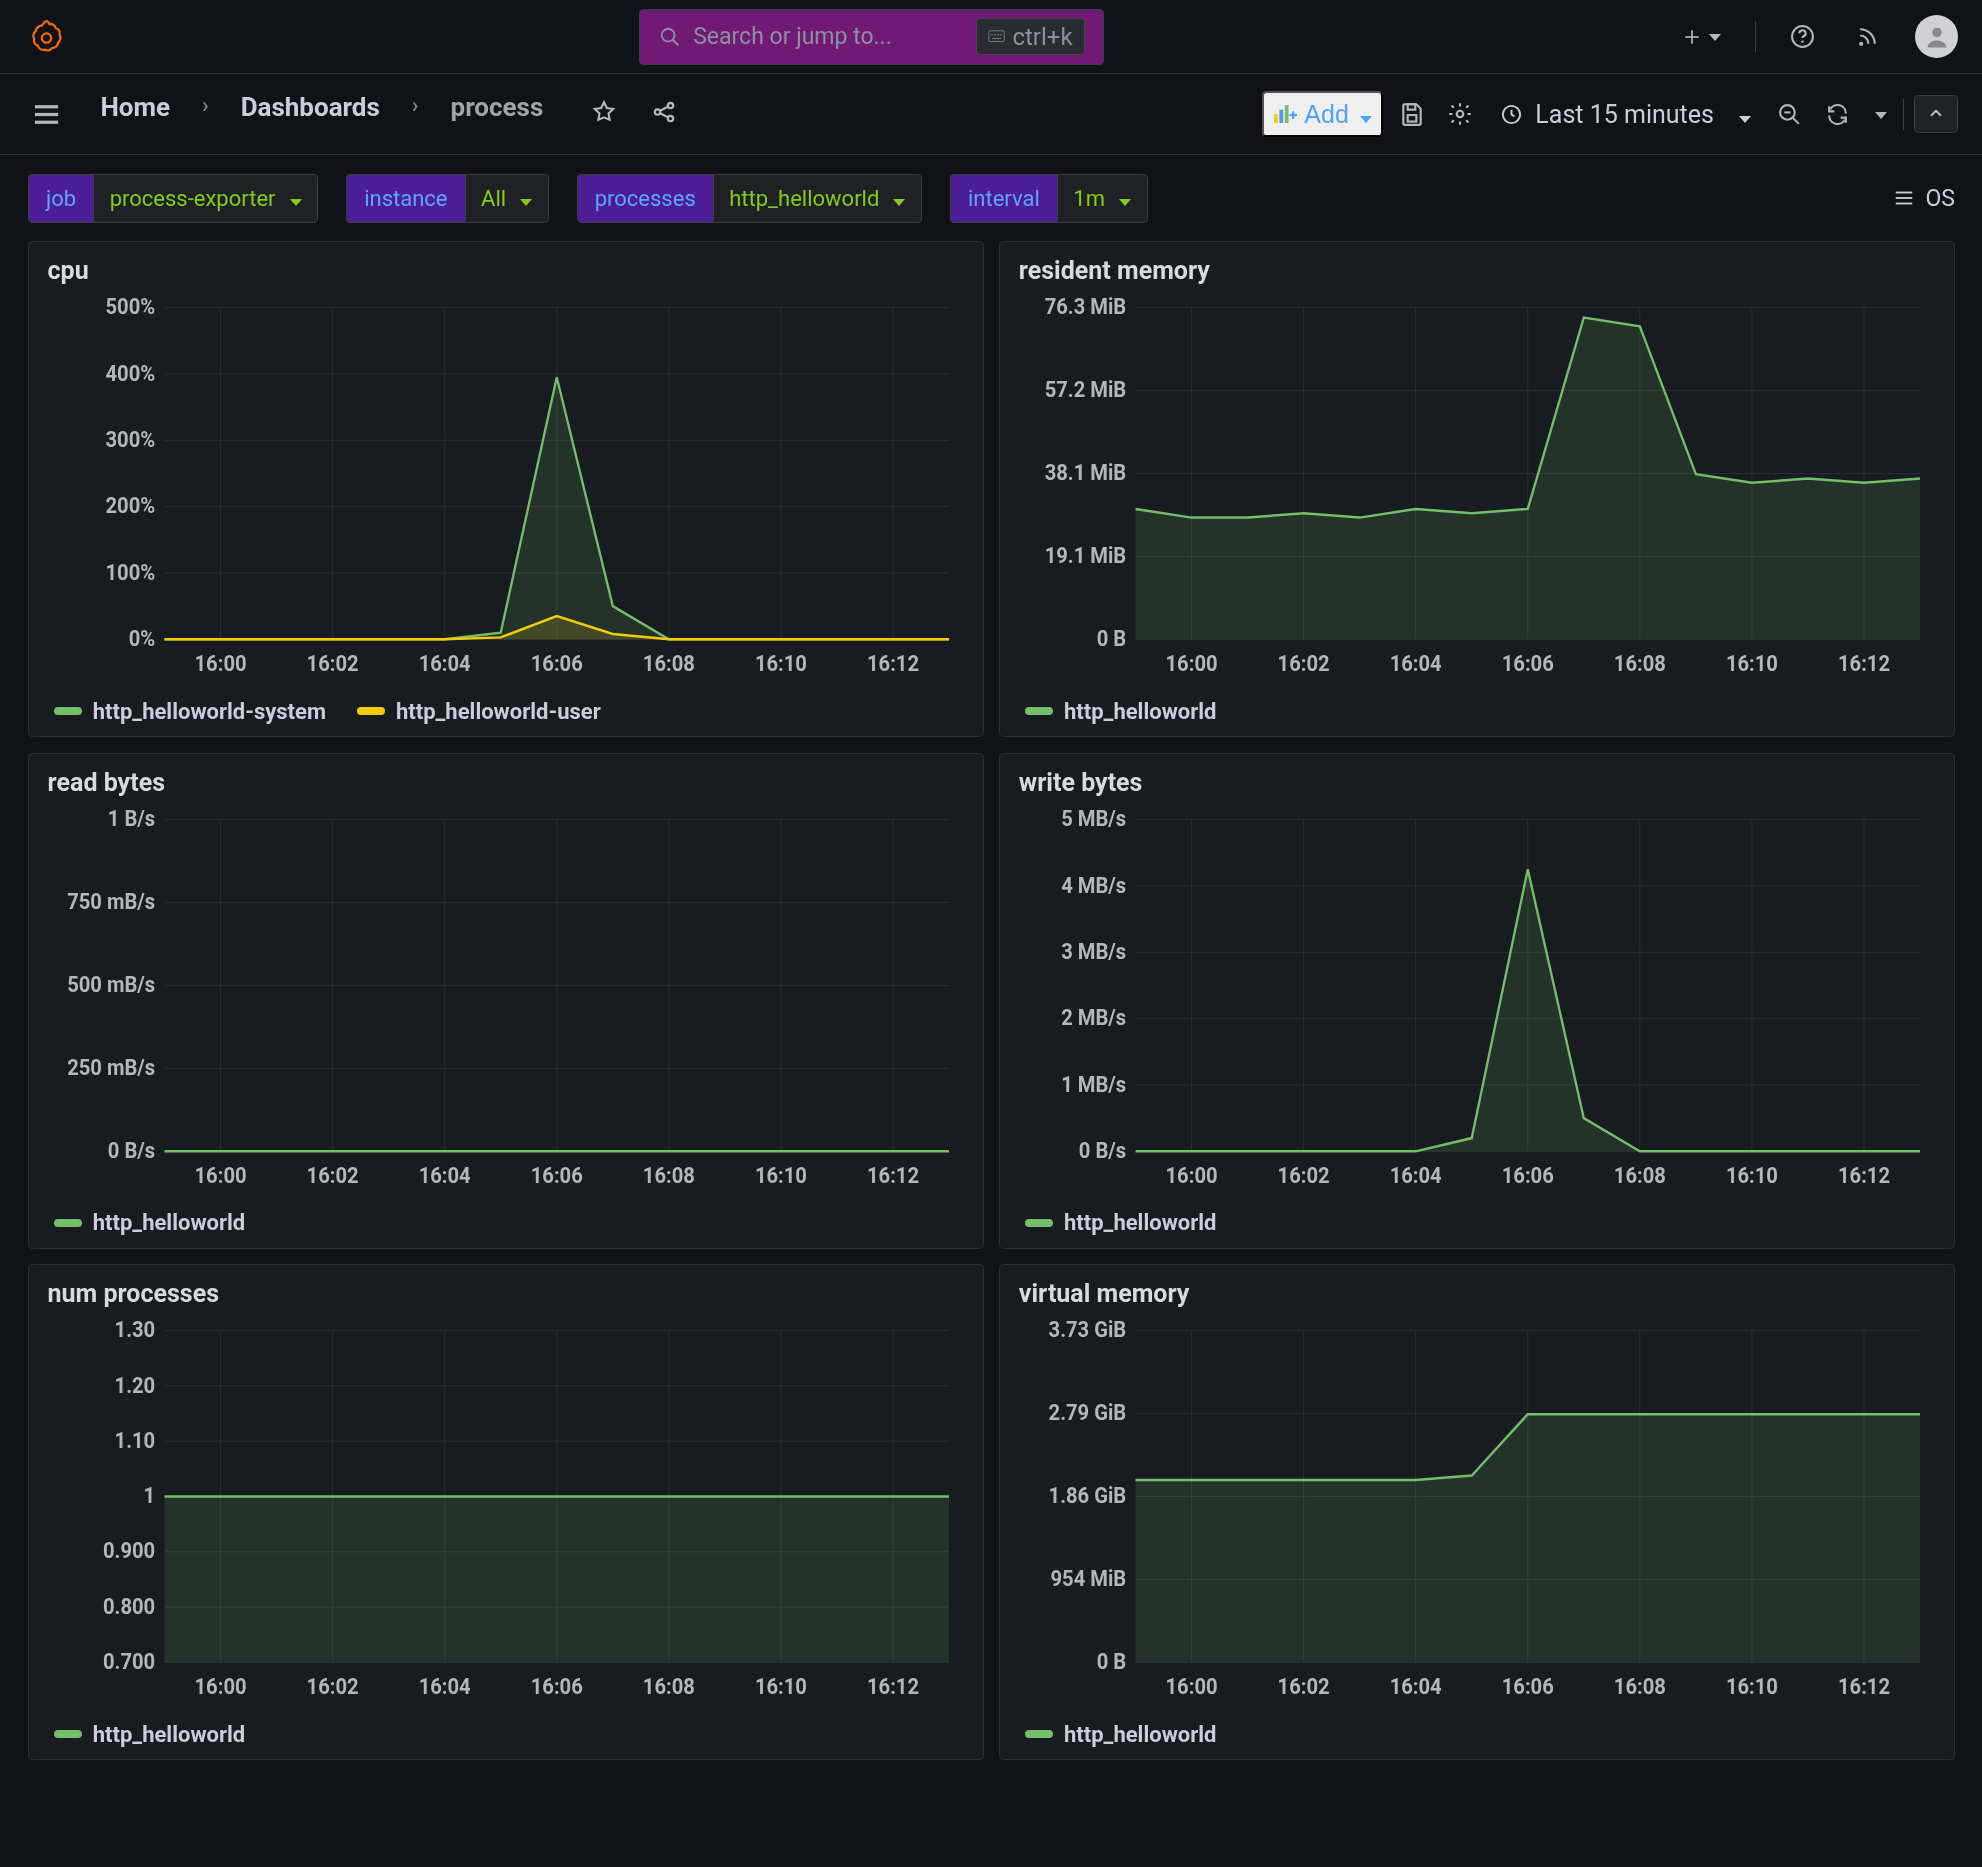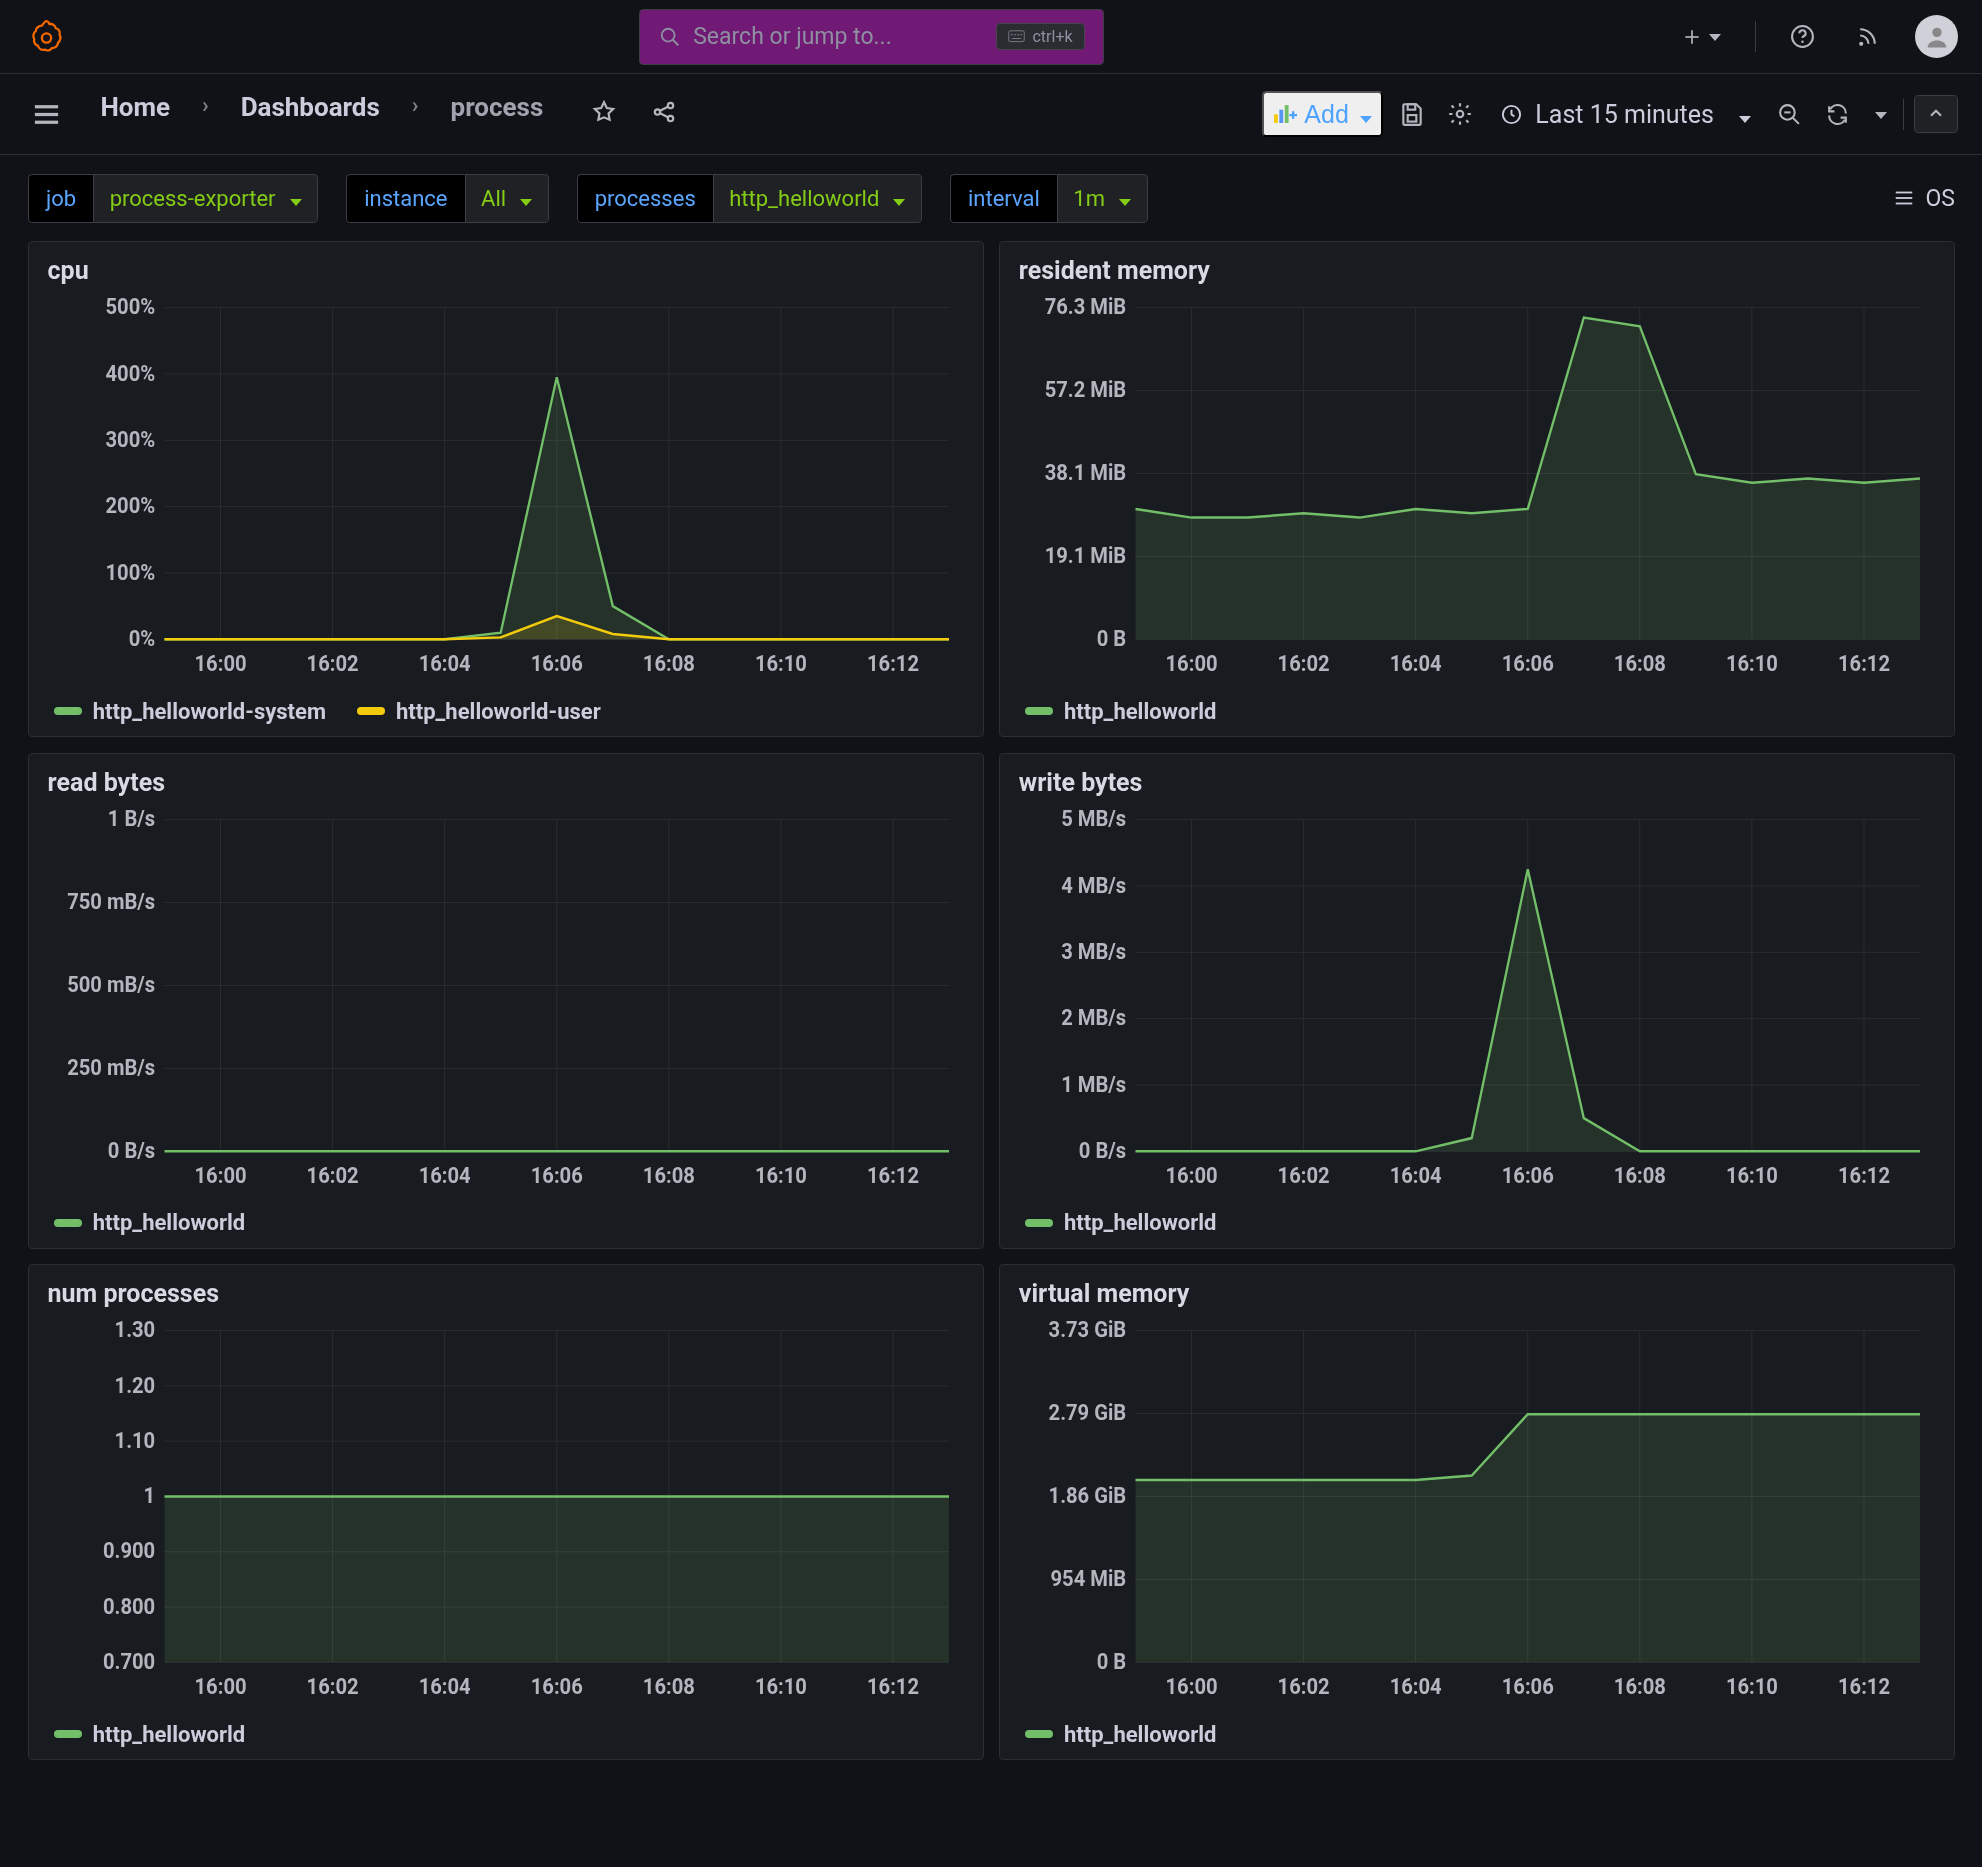--- a/index.html
+++ b/index.html
@@ -4,21 +4,21 @@
 <style>
   * { box-sizing: border-box; margin: 0; padding: 0; }
   html, body { width: 1983px; height: 1868px; background: #111217; color: #ccccdc; font-family: -apple-system, BlinkMacSystemFont, "Segoe UI", Roboto, Helvetica, Arial, sans-serif; font-size: 22px; }
   
   
   .topbar { height: 74px; display: flex; align-items: center; padding: 0 25px; border-bottom: 0.8px solid #2c2e33; }
   .logo { width: 43px; height: 43px; display: flex; align-items: center; justify-content: center; }
   .topbar-center { flex: 1; display: flex; justify-content: center; }
   .search-box { width: 465px; height: 56px; background: #701a75; border: 0.8px solid #3c3e44; border-radius: 4.6px; display: flex; align-items: center; padding: 0 18.6px; color: #8e8fa0; gap: 12.4px; }
   .search-box .ph { flex: 1; font-size: 23px; }
-  .kbd { background: #2a2c31; border: 0.8px solid #44464c; border-radius: 4.6px; padding: 3.1px 11px; font-size: 16px; display: flex; align-items: center; gap: 7.7px; }
+  .kbd { background: #2a2c31; border: 0.8px solid #44464c; border-radius: 4.6px; padding: 3.1px 11px; font-size: 24px; display: flex; align-items: center; gap: 7.7px; }
   .topbar-right { display: flex; align-items: center; gap: 28px; }
   .topbar-right .icon-btn { color: #b4b6bf; }
   .divider-v { width: 0.8px; height: 31px; background: #3a3c42; }
   .avatar { width: 43px; height: 43px; border-radius: 50%; background: #d0d0d8; display: flex; align-items: center; justify-content: center; color: #555; }
   .add-menu { display:flex; align-items:center; gap:4.6px; color:#b4b6bf; }
 
   
   .navbar { height: 81px; display: flex; align-items: center; padding: 0 25px; border-bottom: 0.8px solid #2c2e33; justify-content: space-between; }
   .nav-left { display: flex; align-items: flex-start; gap: 32px; font-weight: bold; }
   .menu-btn { color: #ccccdc; }
@@ -29,21 +29,21 @@
   .nav-right { display: flex; align-items: center; gap: 10px; }
   .add-btn { color: #4da3ff; display: flex; align-items: center; gap: 7.7px; font-size: 25px; padding: 6.2px 9.3px; border-radius: 4.6px; }
   .add-btn .mini-bars { display:inline-block; }
   .time-picker { display: flex; align-items: center; gap: 12.4px; color: #ccccdc; border: 0.8px solid transparent; padding: 6.2px 9.3px; border-radius: 4.6px; font-size: 25px; }
   .icon-btn { background: none; border: none; cursor: pointer; display: flex; align-items: center; justify-content: center; padding: 6.2px; color: #b4b6bf; }
   .caret-box { border:0.8px solid #3c3e44; border-radius:4.6px; padding: 7.7px 11px; background:#1f2124; }
 
   
   .varbar { display: flex; align-items: center; padding: 18.6px 28px; gap: 28px; flex-wrap: wrap; }
   .vargroup { display: flex; align-items: center; gap: 0; }
-  .varlabel { color: #5aa6ff; background: #000000; border: 0.8px solid #3c3e44; border-right: none; border-radius: 4.6px 0 0 4.6px; padding: 11px 17px; font-size: 22px; }
+  .varlabel { color: #5aa6ff; background: #4c1d95; border: 0.8px solid #3c3e44; border-right: none; border-radius: 4.6px 0 0 4.6px; padding: 11px 17px; font-size: 22px; }
   .varselect { background: #1f2124; border: 0.8px solid #3c3e44; color: #84cc16; padding: 11px 15.5px; border-radius: 0 4.6px 4.6px 0; display: flex; align-items: center; gap: 11px; font-size: 22px; }
   .varbar-right { margin-left: auto; display:flex; align-items:center; gap:11px; font-size:23px; color:#ccccdc; }
 
   
   .grid { display: grid; grid-template-columns: 1fr 1fr; grid-auto-rows: 496px; gap: 15.5px; padding: 0 28px 28px; }
   .panel { background: #181b1f; border: 0.8px solid #2c2e33; border-radius: 4.6px; display: flex; flex-direction: column; padding: 14px 18.6px 9.3px; overflow: hidden; font-weight: bold; }
   .panel-title { font-size: 25px; color: #d8d9e3; margin-bottom: 6.2px; }
   .chart-wrap { flex: 1; position: relative; }
   .chart-wrap svg { width: 100%; height: 100%; }
   .legend { display: flex; gap: 31px; padding: 9.3px 6.2px 3.1px; font-size: 22px; color: #ccccdc; align-items: center; }

